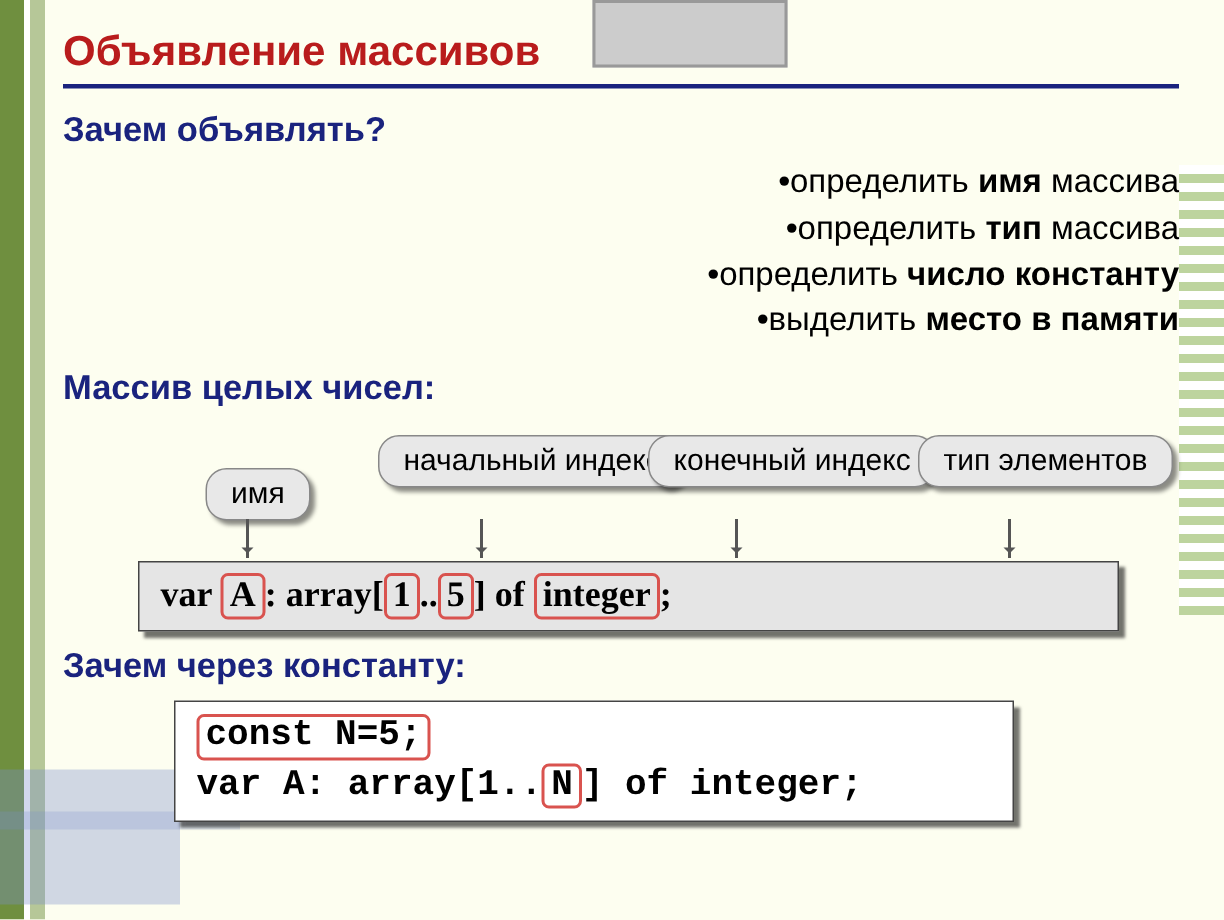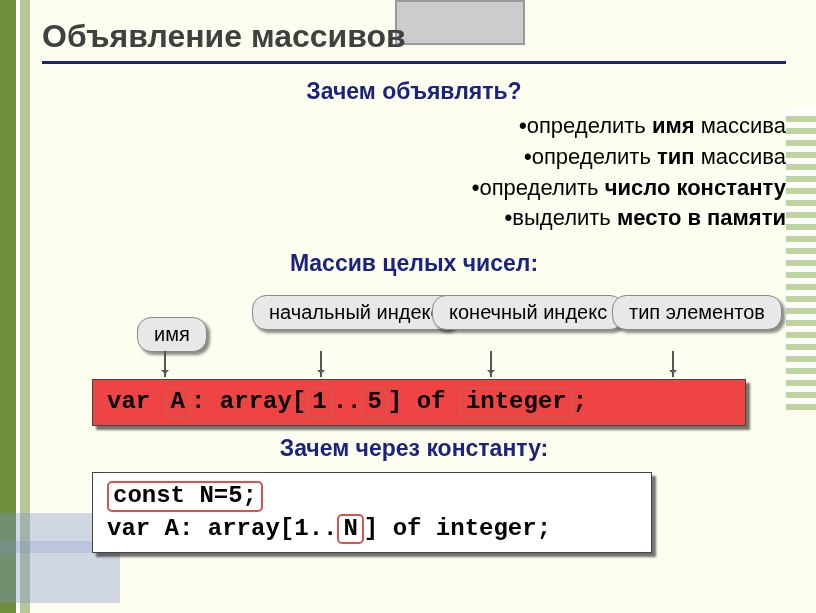--- a/index.html
+++ b/index.html
@@ -18,66 +18,66 @@
   .deco-top-box    { position:absolute; top:0; left:395px; width:130px; height:45px; background:#ccc; border:2px solid #999;}
   .deco-right-hatch{ position:absolute; right:0; top:110px; width:30px; height:300px; background:repeating-linear-gradient(0deg,#bdd49e 0 6px,#fff 6px 12px);}
   .deco-bottom-left{ position:absolute; left:0; bottom:10px; width:120px; height:90px; background:#7c8fcc; opacity:.35;}
   .deco-bottom-bar { position:absolute; left:0; bottom:60px; width:160px; height:12px; background:#7c8fcc; opacity:.25;}
 
   .slide {
     position: absolute;
     left: 42px; right: 30px; top: 18px; bottom: 14px;
   }
   h1.title {
-    color: #404040;
-    font-size: 32px;
+    color: #b91c1c;
+    font-size: 28px;
     font-weight: bold;
     margin-bottom: 6px;
   }
   .hr { height:3px; background:#1a237e; margin-bottom:14px; }
-  h2.sub { color:#1a237e; font-size:23px; font-weight:bold; margin-top:6px; margin-bottom:6px;text-align:center;}
+  h2.sub { color:#1a237e; font-size:23px; font-weight:bold; margin-top:6px; margin-bottom:6px;}
   ul.bullets { list-style:none; padding-left:28px; }
   ul.bullets li { color:#000; font-size:22px; line-height:1.4;text-align:right; }
   ul.bullets li::before { content:"•"; color:#000; display:inline-block; width:20px; margin-left:-22px; font-weight:bold;}
   ul.bullets b { font-weight:bold; }
 
   .diagram { position:relative; margin:18px 0 10px 0; height:130px; }
   .callout {
     position:absolute;
     background:#e8e8e8;
     border:1px solid #888;
     border-radius:14px;
     padding:5px 16px;
     font-size:20px;
     text-align:center;
     box-shadow:3px 3px 3px rgba(0,0,0,.45);
     line-height:1.15;
   }
   .codebox {
     position:absolute;
-    background:#ef4444;
+    background:#e5e5e5;
     border:1.5px solid #444;
     box-shadow:4px 4px 2px rgba(0,0,0,.55);
-    font-family:Liberation Mono, monospace;
+    font-family:Liberation Serif, serif;
     font-size:24px;
     font-weight:bold;
     padding:7px 14px;
     white-space:pre;
   }
   .codebox2 {
     position:relative;
     background:#fff;
     border:1.5px solid #444;
     box-shadow:4px 4px 2px rgba(0,0,0,.55);
     font-family:"Courier New",monospace;
     font-size:24px;
     font-weight:bold;
     padding:7px 14px;
     line-height:1.35;
-    margin-left:50px;
+    margin-left:74px;
     width:560px;
   }
   .hl { display:inline-block; border:2.5px solid #d9534f; border-radius:5px; padding:0 4px; line-height:1.1;}
   .connector { position:absolute; width:2px; background:#555; }
   .connector::after{ content:""; position:absolute; bottom:-1px; left:-3px; border:4px solid transparent; border-top-color:#555;}
 </style>
 </head>
 <body>
 
 <div class="deco-left-thick"></div>

